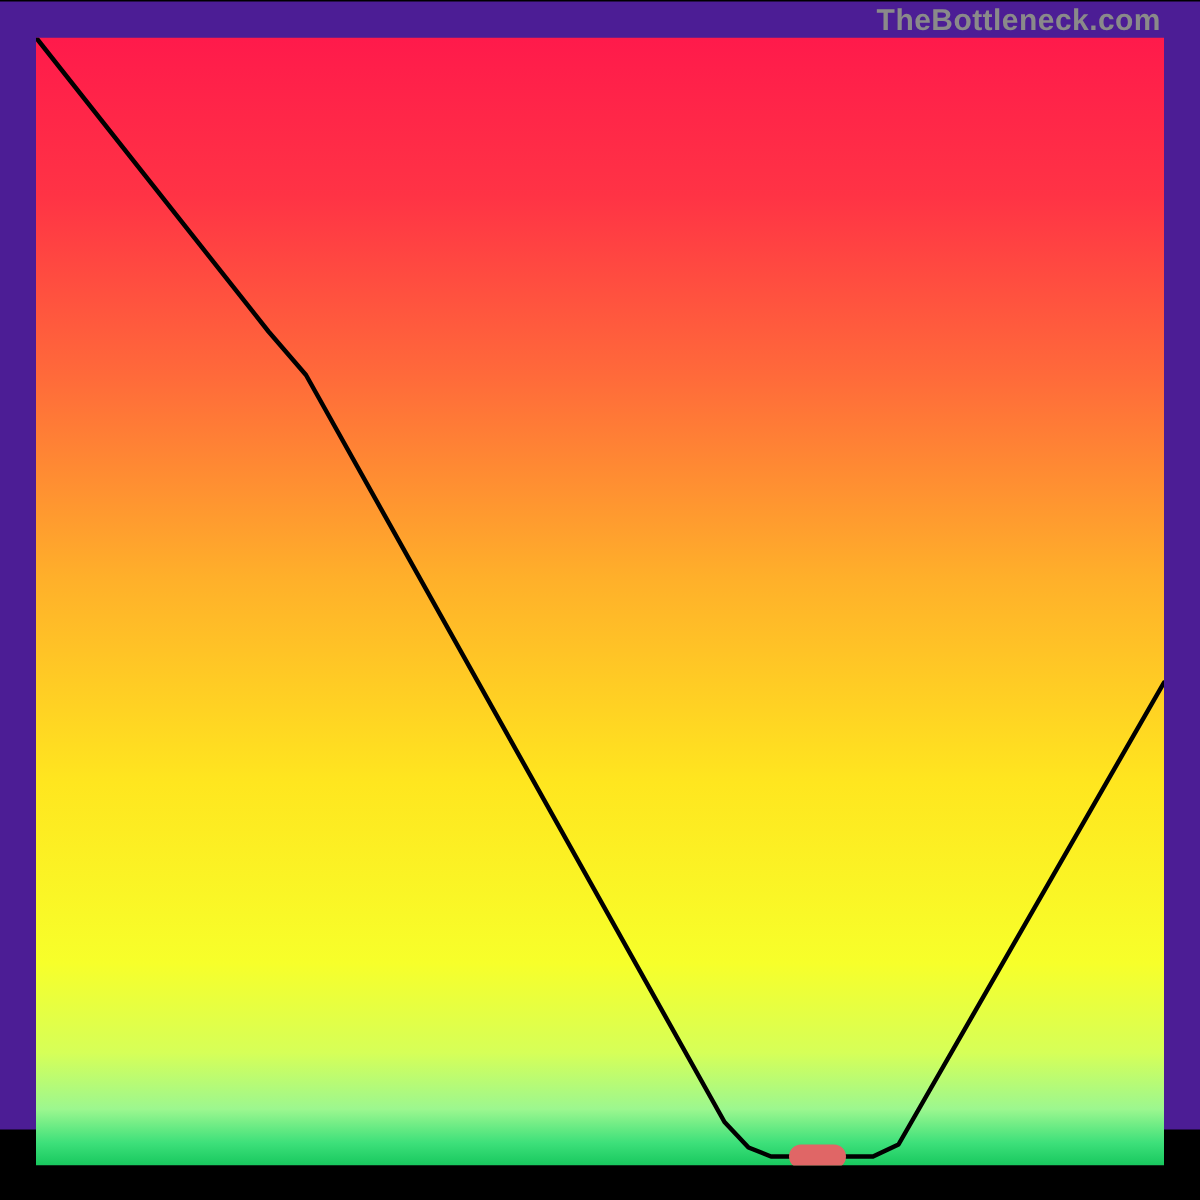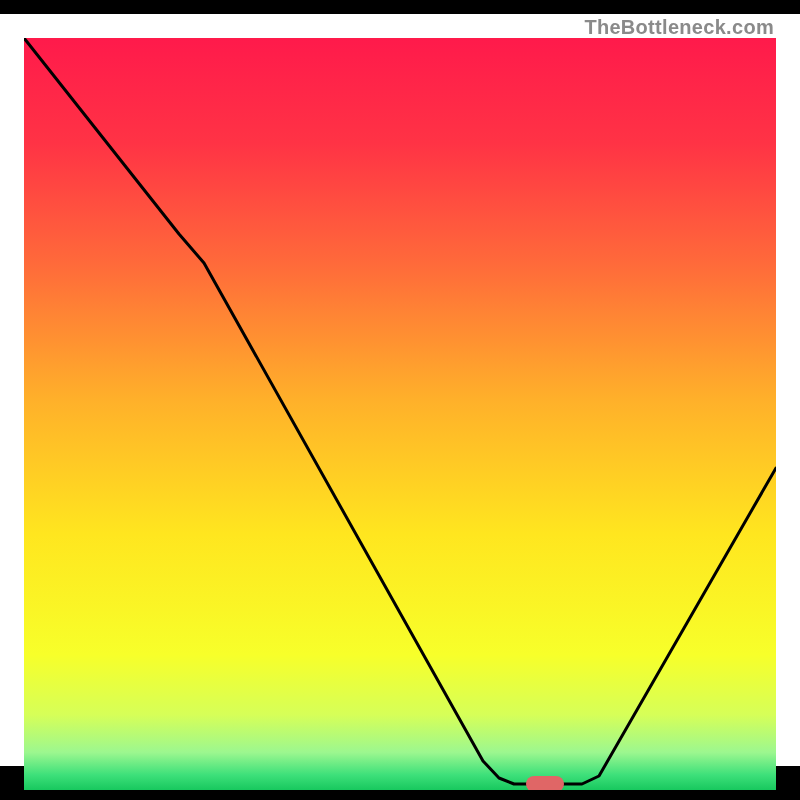--- a/index.html
+++ b/index.html
@@ -6,24 +6,24 @@
     margin: 0;
     padding: 0;
     width: 800px;
     height: 800px;
     background: #000;
     overflow: hidden;
   }
   .frame {
     position: absolute;
     left: 0;
-    top: 14px;
+    top: 1px;
     width: 800px;
     height: 752px;
-    background: #ffffff;
+    background: #4c1d95;
   }
   .plot {
     position: absolute;
     left: 24px;
     top: 24px;
     width: 752px;
     height: 752px;
     overflow: hidden;
   }
   .gradient {

